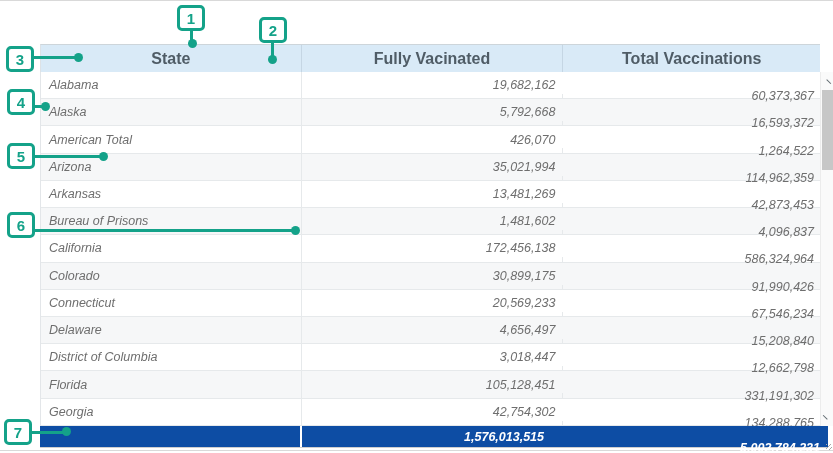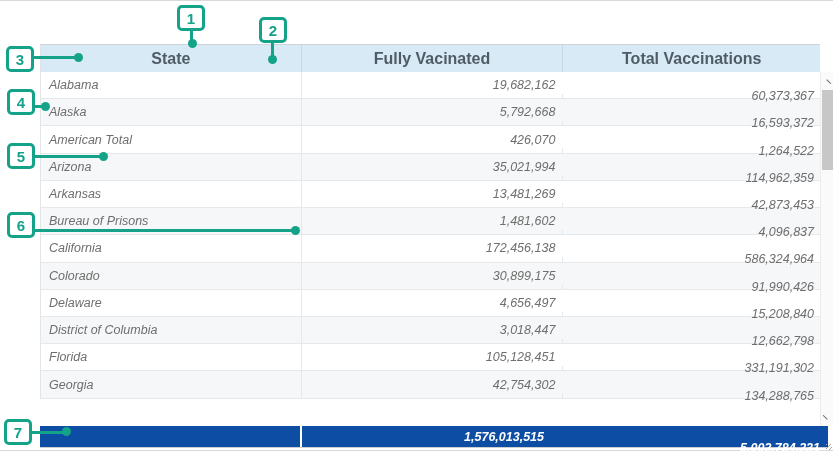--- a/index.html
+++ b/index.html
@@ -136,20 +136,25 @@
     <div class="td num c-fully">172,456,138</div>
     <div class="td num c-total">586,324,964</div>
   </div>
 
   <div class="tr">
     <div class="td c-state">Colorado</div>
     <div class="td num c-fully">30,899,175</div>
     <div class="td num c-total">91,990,426</div>
   </div>
 
+  <div class="tr">
+    <div class="td c-state">Connecticut</div>
+    <div class="td num c-fully">20,569,233</div>
+    <div class="td num c-total">67,546,234</div>
+  </div>
 
   <div class="tr">
     <div class="td c-state">Delaware</div>
     <div class="td num c-fully">4,656,497</div>
     <div class="td num c-total">15,208,840</div>
   </div>
 
   <div class="tr">
     <div class="td c-state">District of Columbia</div>
     <div class="td num c-fully">3,018,447</div>

